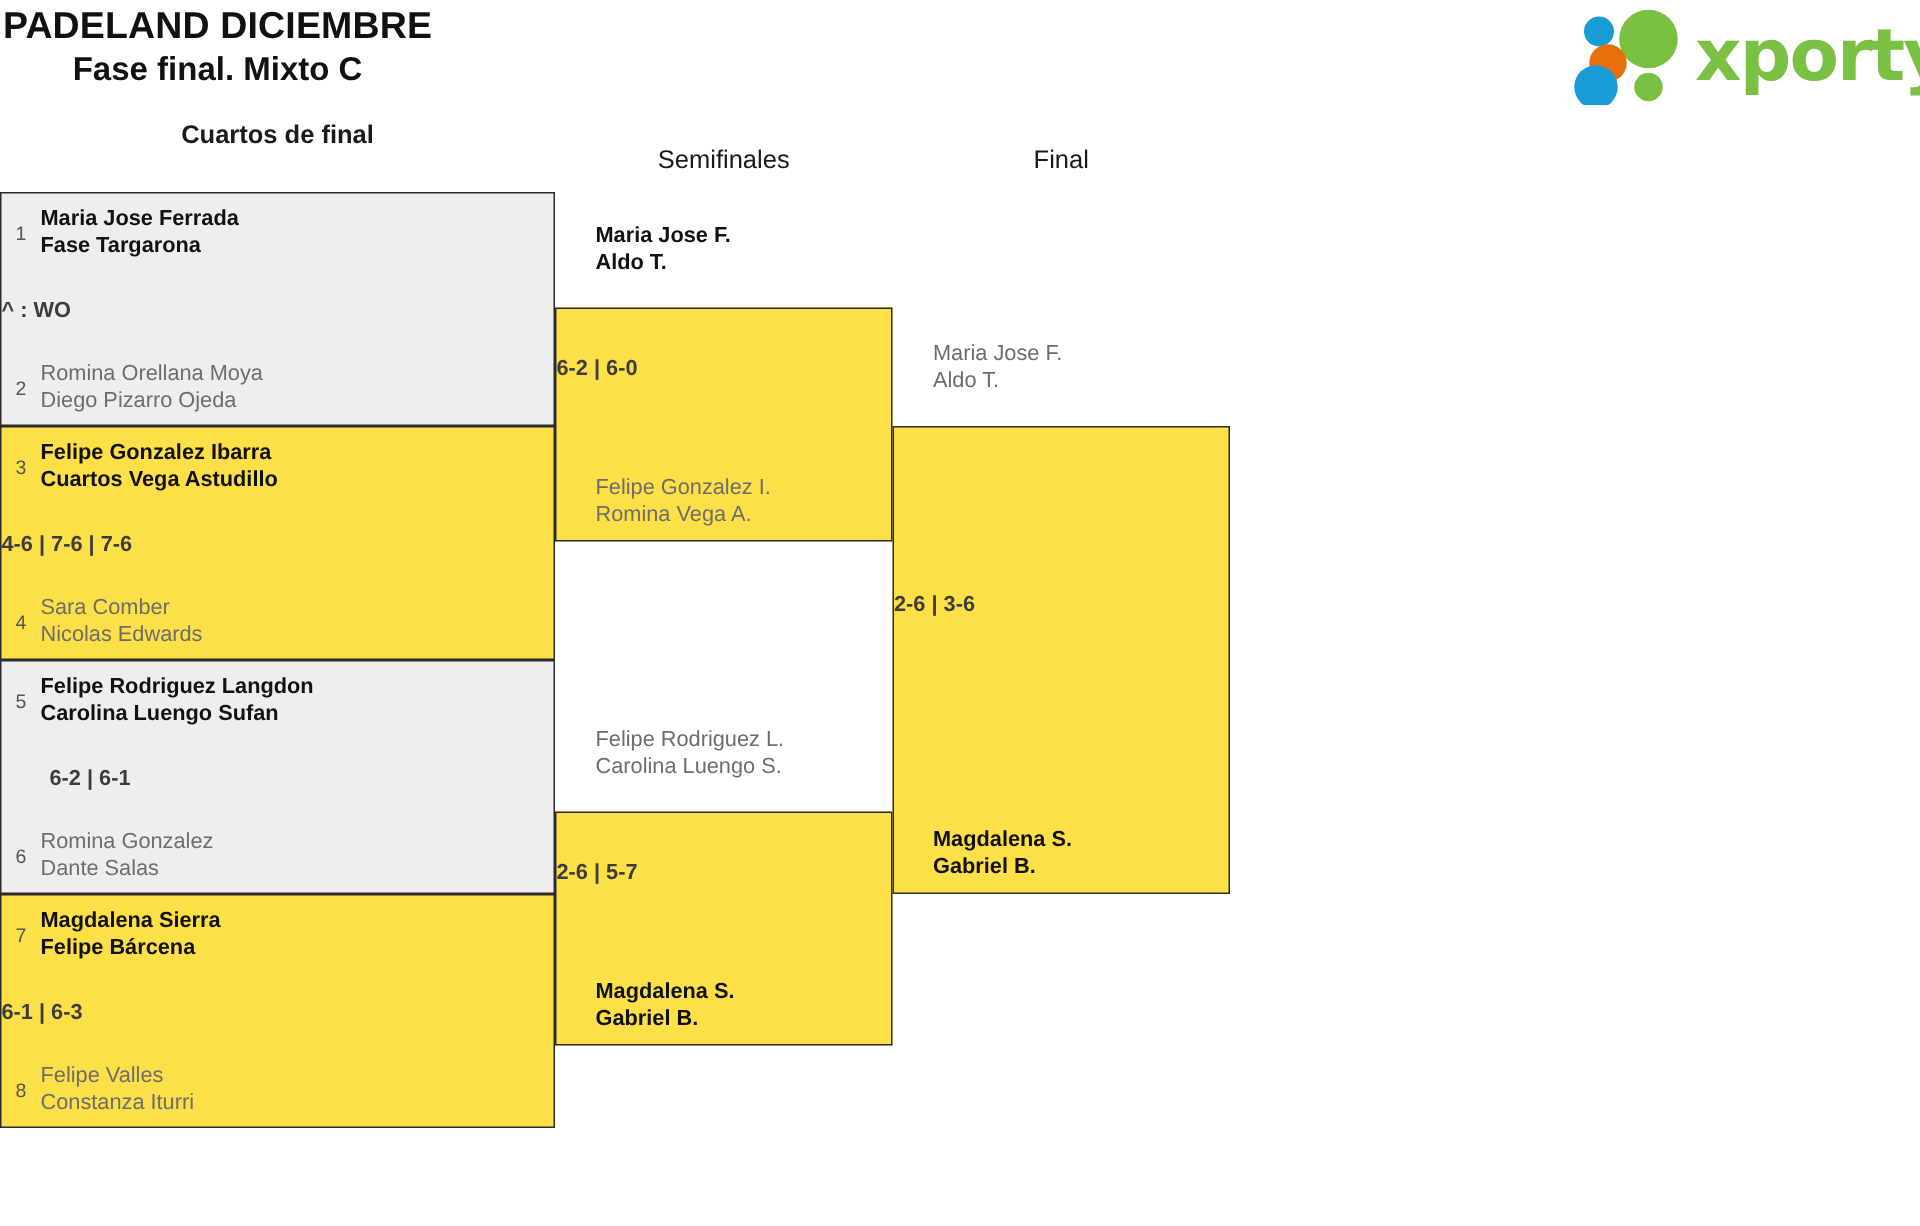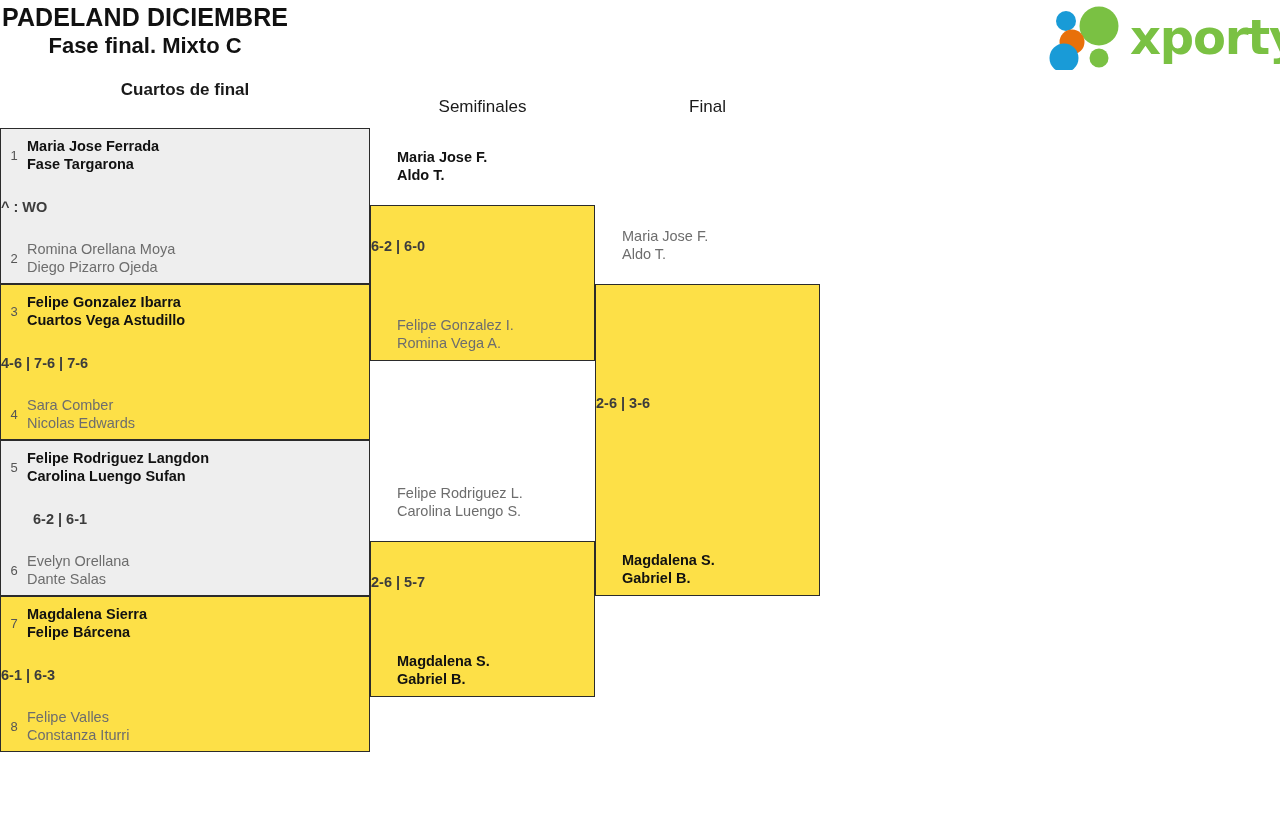--- a/index.html
+++ b/index.html
@@ -176,21 +176,21 @@
       <span class="seed">5</span>
       <span class="names">
         <span class="n1">Felipe Rodriguez Langdon</span>
         <span class="n2">Carolina Luengo Sufan</span>
       </span>
     </div>
     <div class="score" style="top:70px;margin-left:32px;">6-2 | 6-1</div>
     <div class="team loser" style="top:111px;">
       <span class="seed">6</span>
       <span class="names">
-        <span class="n1">Evelyn Orellana</span>
+        <span class="n1">Romina Gonzalez</span>
         <span class="n2">Dante Salas</span>
       </span>
     </div>
   </div>
 
   <div class="match" style="left:0px; top:596px; width:370px; height:156px;">
     <div class="team winner" style="top:8px;">
       <span class="seed">7</span>
       <span class="names">
         <span class="n1">Magdalena Sierra</span>

